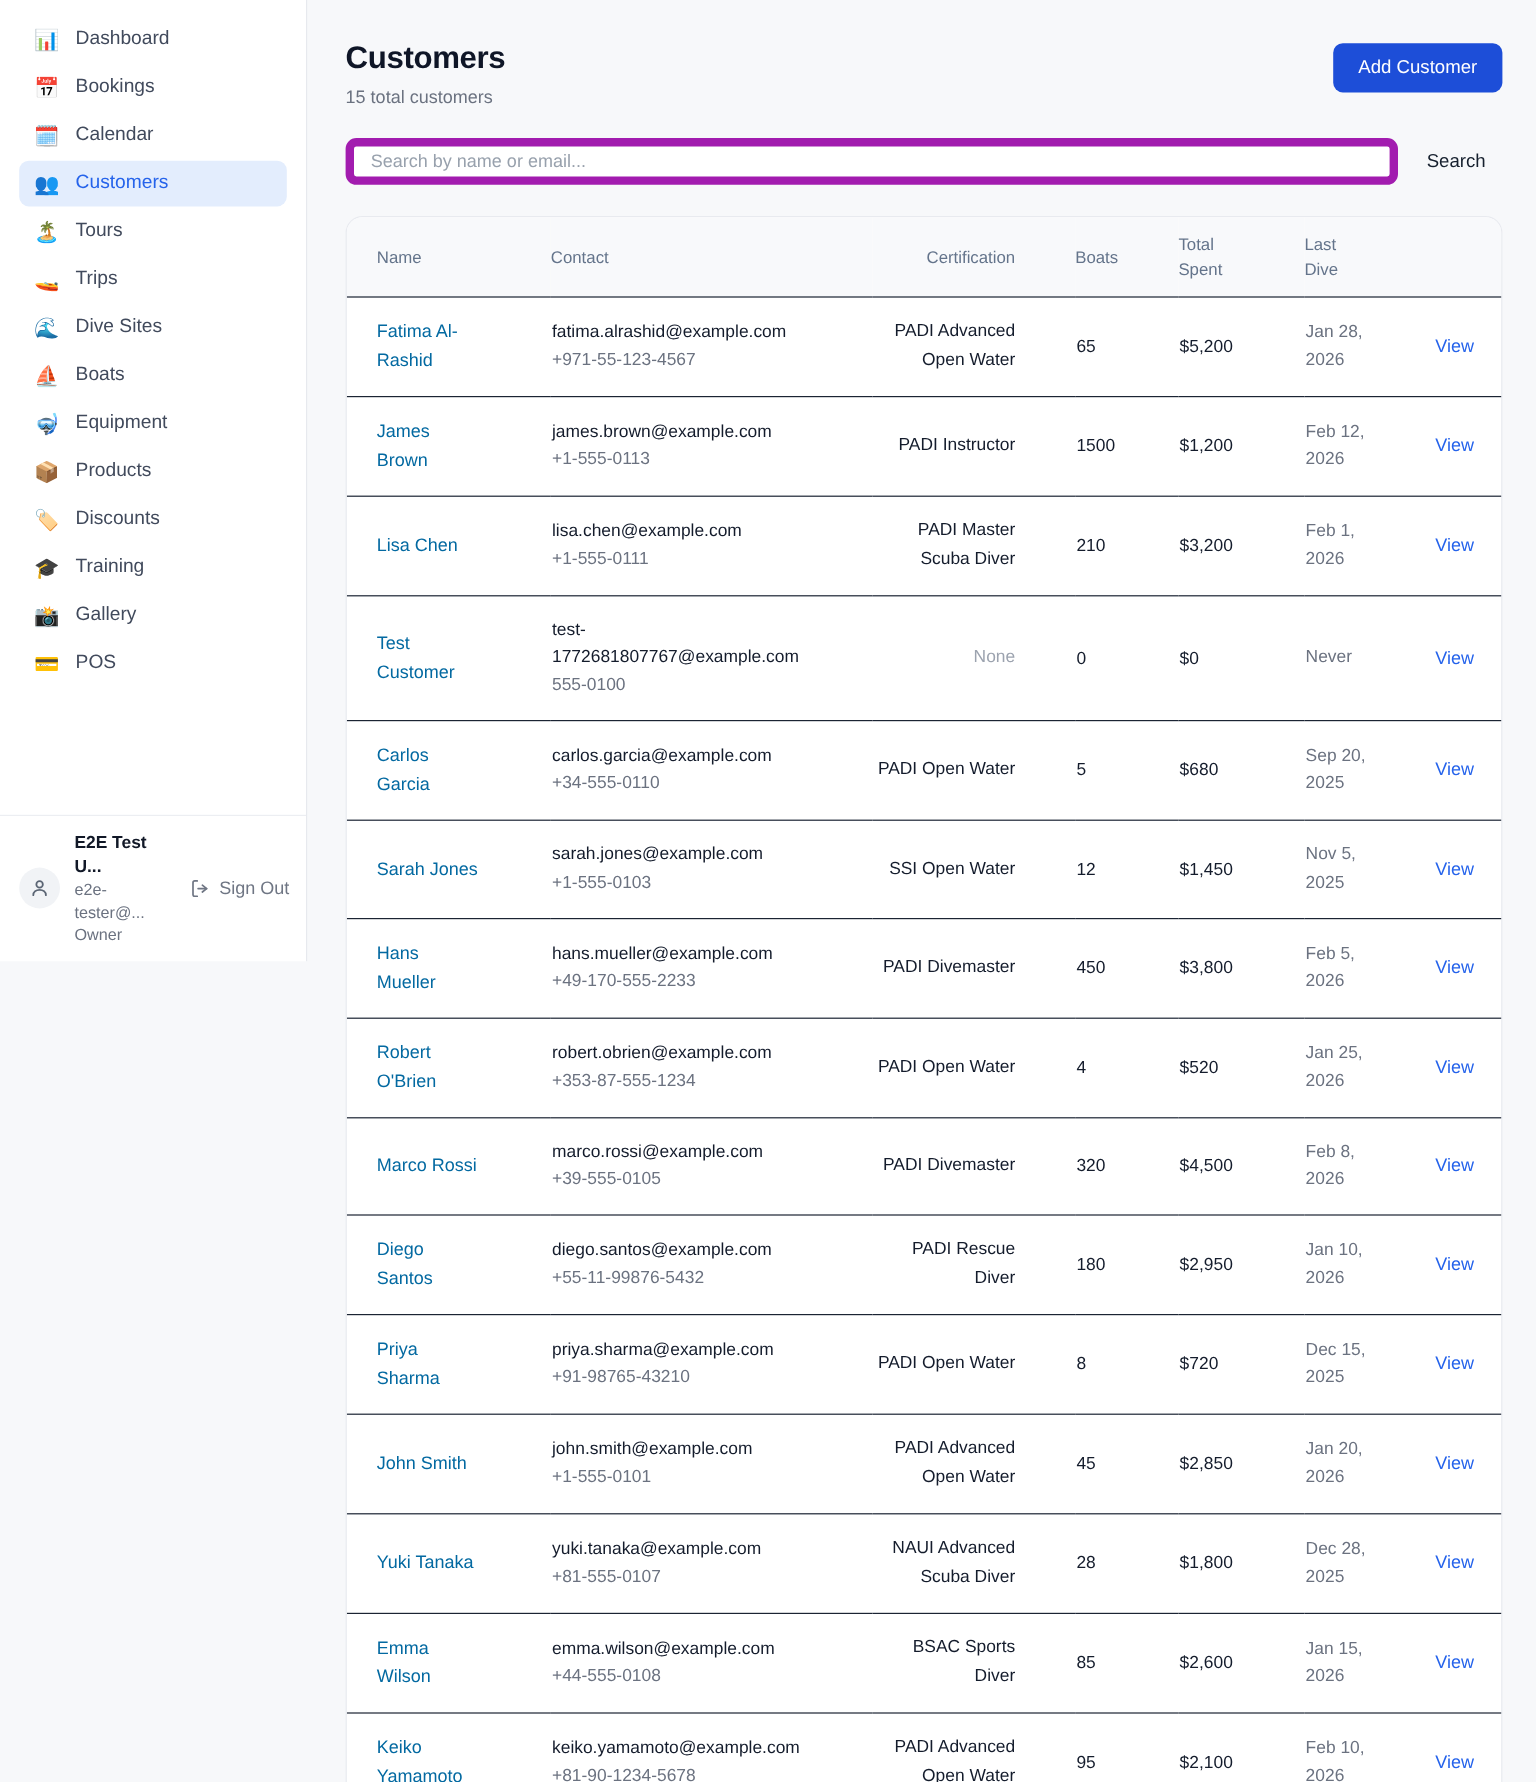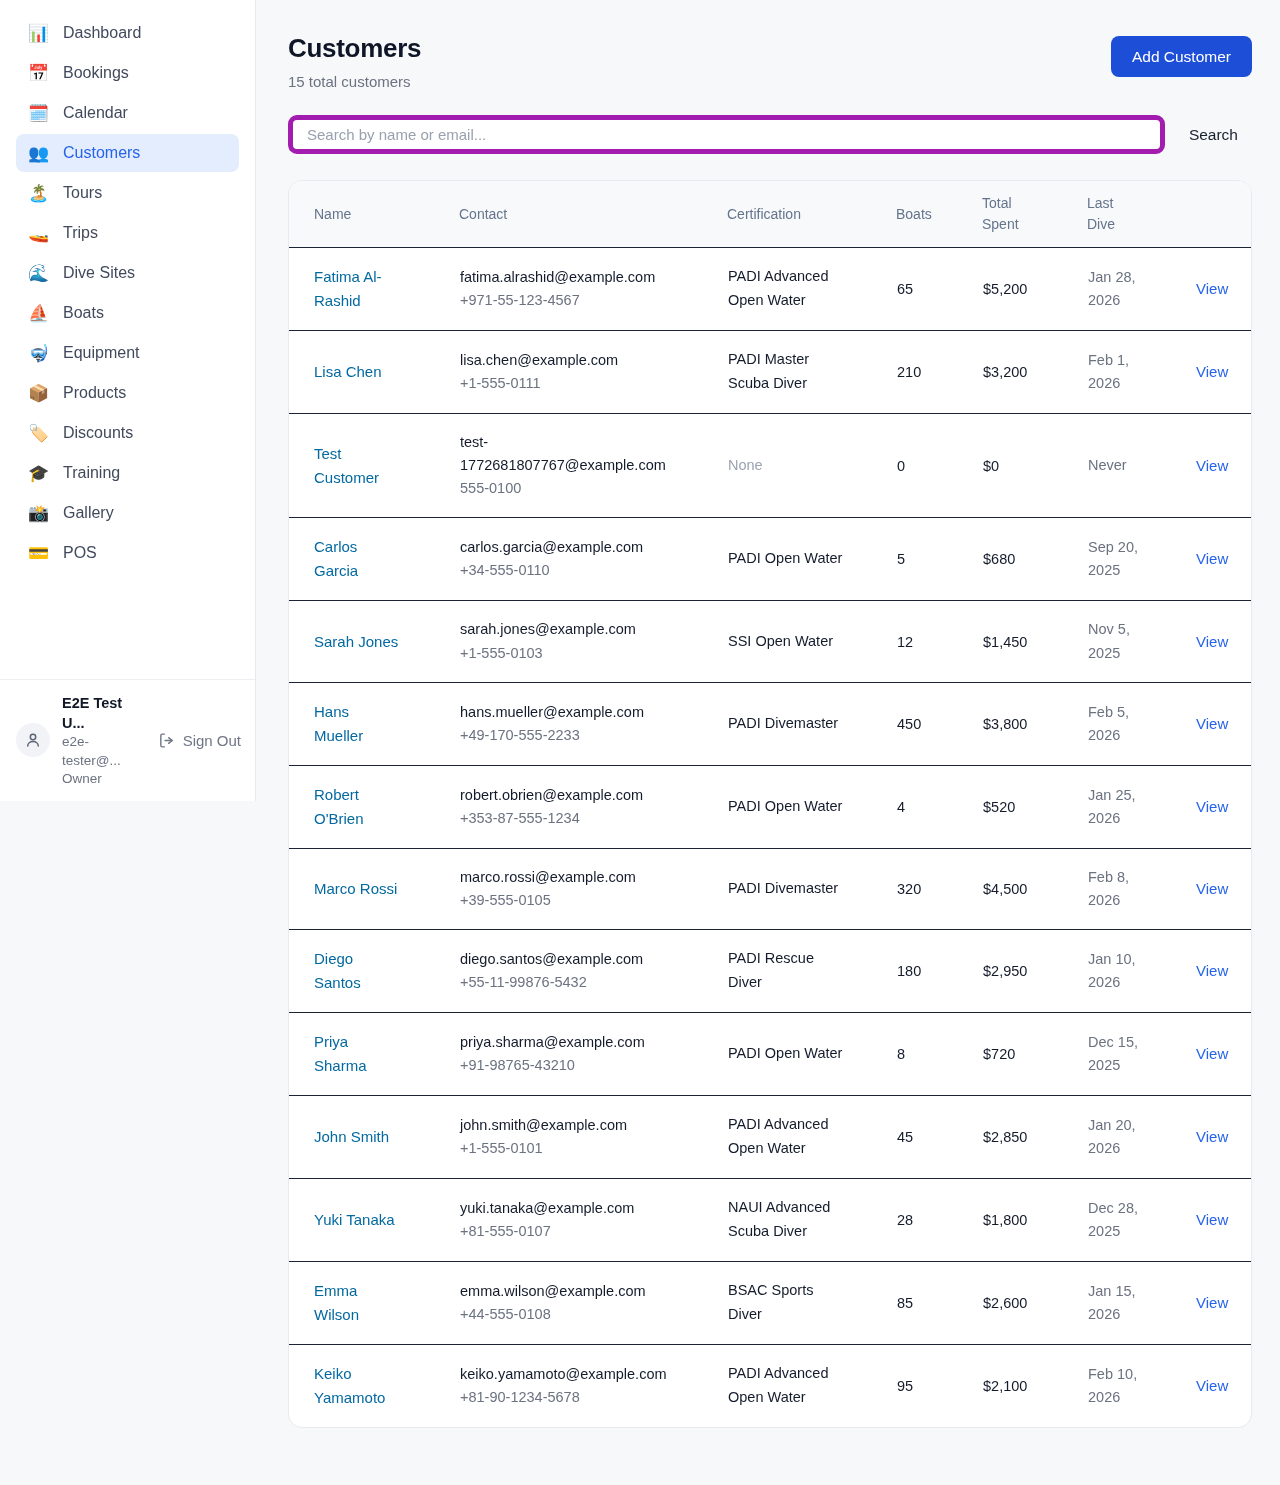--- a/index.html
+++ b/index.html
@@ -51,21 +51,21 @@
   .page-header { display:flex; justify-content:space-between; align-items:flex-start; margin-bottom:25px; }
   h1 { margin:0; font-size:26px; font-weight:700; color:#0f1627; letter-spacing:-0.3px; }
   .subtitle { margin-top:9px; font-size:15px; color:#6b7280; }
   .btn-primary {
     background:#1d4ed8; color:#fff; border:none; border-radius:8px;
     height:41px; padding:0 21px; font-size:15.5px; font-weight:500;
     font-family:inherit; cursor:pointer; margin-top:3px;
   }
   .search-row { display:flex; align-items:center; gap:24px; margin-bottom:26px; }
   .search-input {
-    flex:1; height:39px; border:5px solid #a21caf; border-radius:9px;
+    flex:1; height:39px; border:7px solid #a21caf; border-radius:9px;
     padding:0 14px; font-size:15px; font-family:inherit; color:#111827; background:#fff;
   }
   .search-input::placeholder { color:#98a1ad; }
   .search-btn {
     background:none; border:none; font-size:15.5px; color:#16202e;
     font-family:inherit; cursor:pointer; padding:0 14px 0 0;text-align:center;
   }
 
   
   .table-card { background:#fff; border-radius:14px; border:1px solid #e8eaef; overflow:hidden; }
@@ -73,21 +73,21 @@
   th, td { text-align:left; vertical-align:middle; }
   thead th {
     background:#f8f9fb; color:#64748b; font-size:14px; font-weight:500;
     padding:12px 0; line-height:1.5; border-bottom:1px solid #1b2433;
   }
   tbody td { padding-top:17px; padding-bottom:17px; }
   tbody tr:not(:last-child) td { border-bottom:1px solid #1b2433; }
 
   .col-name   { width:170px; padding-left:25px; padding-right:57px; }
   .col-contact{ width:268px; padding-right:56px; }
-  .col-cert   { width:169px; padding-right:50px; }
+  .col-cert   { width:169px; padding-right:50px;text-align:right; }
   .col-dives  { width:86px;  padding-right:20px; }
   .col-spent  { width:105px; padding-right:44px; }
   .col-last   { width:108px; padding-right:52px; }
   .col-action { width:58px;  padding-right:4px; }
 
   .name-link { color:#0369a1; font-size:15px; font-weight:500; text-decoration:none; line-height:1.6; display:inline-block; }
   .email { color:#141c2c; font-size:14.5px; line-height:1.6; overflow-wrap:break-word; }
   .phone { color:#6b7280; font-size:14.5px; line-height:1.6; }
   .cert  { color:#141c2c; font-size:14.5px; line-height:1.65; }
   .cert.muted { color:#9ca3af; }
@@ -231,20 +231,34 @@
     </td>
     <td class="col-cert">
                 <div class="cert">PADI Advanced Open Water</div>
               </td>
     <td class="col-dives"><span class="dives">65</span></td>
     <td class="col-spent"><span class="spent">$5,200</span></td>
     <td class="col-last"><span class="last-dive">Jan 28, 2026</span></td>
     <td class="col-action"><a href="#" class="view-link">View</a></td>
   </tr>
             <tr>
+    <td class="col-name"><a href="#" class="name-link">James Brown</a></td>
+    <td class="col-contact">
+      <div class="email">james.brown@example.com</div>
+      <div class="phone">+1-555-0113</div>
+    </td>
+    <td class="col-cert">
+                <div class="cert">PADI Instructor</div>
+              </td>
+    <td class="col-dives"><span class="dives">1500</span></td>
+    <td class="col-spent"><span class="spent">$1,200</span></td>
+    <td class="col-last"><span class="last-dive">Feb 12, 2026</span></td>
+    <td class="col-action"><a href="#" class="view-link">View</a></td>
+  </tr>
+            <tr>
     <td class="col-name"><a href="#" class="name-link">Lisa Chen</a></td>
     <td class="col-contact">
       <div class="email">lisa.chen@example.com</div>
       <div class="phone">+1-555-0111</div>
     </td>
     <td class="col-cert">
                 <div class="cert">PADI Master Scuba Diver</div>
               </td>
     <td class="col-dives"><span class="dives">210</span></td>
     <td class="col-spent"><span class="spent">$3,200</span></td>

